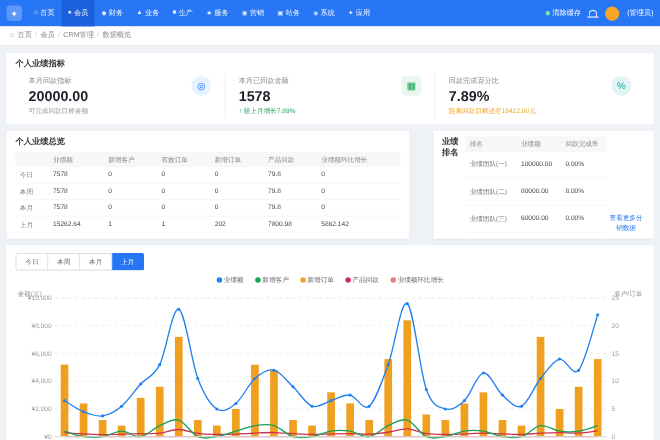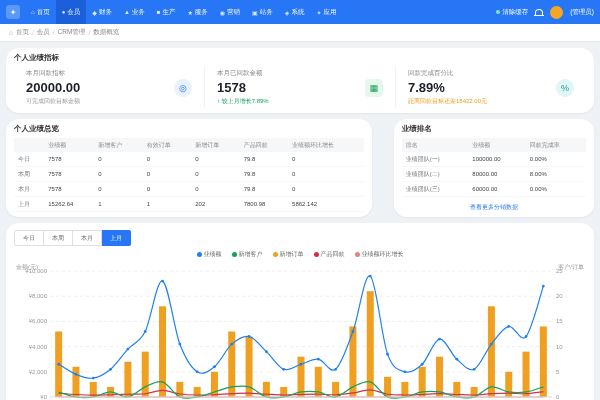--- a/index.html
+++ b/index.html
@@ -22,41 +22,41 @@
   .username{cursor:pointer}
 
   
   .breadcrumb{height:18px;background:#fff;display:flex;align-items:center;padding:0 9px;font-size:6.5px;color:#888;gap:3px;border-bottom:1px solid #ebebeb}
   .bc-home{color:#999}
   .bc-link{cursor:pointer}
   .bc-sep{color:#ccc}
 
   
   .content{padding:6px;display:flex;flex-direction:column;gap:6px;height:358px;overflow:hidden}
-  .card{background:#fff;border-radius:13px;padding:5px 8px;box-shadow:0 1px 2px rgba(0,0,0,.05)}
+  .card{background:#fff;border-radius:0;padding:5px 8px;box-shadow:0 1px 2px rgba(0,0,0,.05)}
   .section-title{font-size:7.5px;font-weight:bold;color:#333;margin-bottom:4px}
 
   
   .stats-row{display:flex}
-  .stat-col{flex:1;display:flex;align-items:center;justify-content:space-between;padding:2px 12px;border-right:1px solid #f0f0f0}
+  .stat-col{flex:1;display:flex;justify-content:space-between;padding:2px 12px;border-right:1px solid #f0f0f0}
   .stat-col:last-child{border-right:none}
   .stat-label{font-size:6.5px;color:#888;margin-bottom:2px}
   .stat-value{font-size:13px;font-weight:bold;color:#1d2129}
   .stat-sub{font-size:6px;margin-top:2px;color:#999}
   .stat-sub.green{color:#18a058}
   .stat-sub.orange{color:#f0a020}
   .stat-icon{width:18px;height:18px;border-radius:50%;display:flex;align-items:center;justify-content:center;font-size:9px}
   .icon-blue{background:#e8f1fe;color:#2676f5}
   .icon-green{background:#e6f7ee;color:#18a058;border-radius:4px}
   .icon-teal{background:#e0f5f4;color:#14a8a0}
 
   
   .middle-row{display:flex;gap:22px}
   .overview-card{flex:1.9}
-  .rank-card{flex:1;display:flex;flex-direction:column}
+  .rank-card{flex:1;display:flex;flex-direction:row}
   table{width:100%;border-collapse:collapse;font-size:6px}
   th{background:#f6f7f9;color:#888;font-weight:normal;padding:2.5px 4px;text-align:left;white-space:nowrap}
   td{padding:2.5px 4px;color:#444;border-bottom:1px solid #f7f7f7;white-space:nowrap}
   .row-label{color:#777}
   .rank-footer{margin-top:auto;text-align:center;font-size:6px;color:#2676f5;padding-top:4px;cursor:pointer}
 
   
   .chart-card{flex:1;display:flex;flex-direction:column}
   .tabs{display:flex;margin:2px 0 3px}
   .tab{font-size:6px;padding:2.5px 8px;border:1px solid #dcdfe6;background:#fff;color:#666;cursor:pointer}

